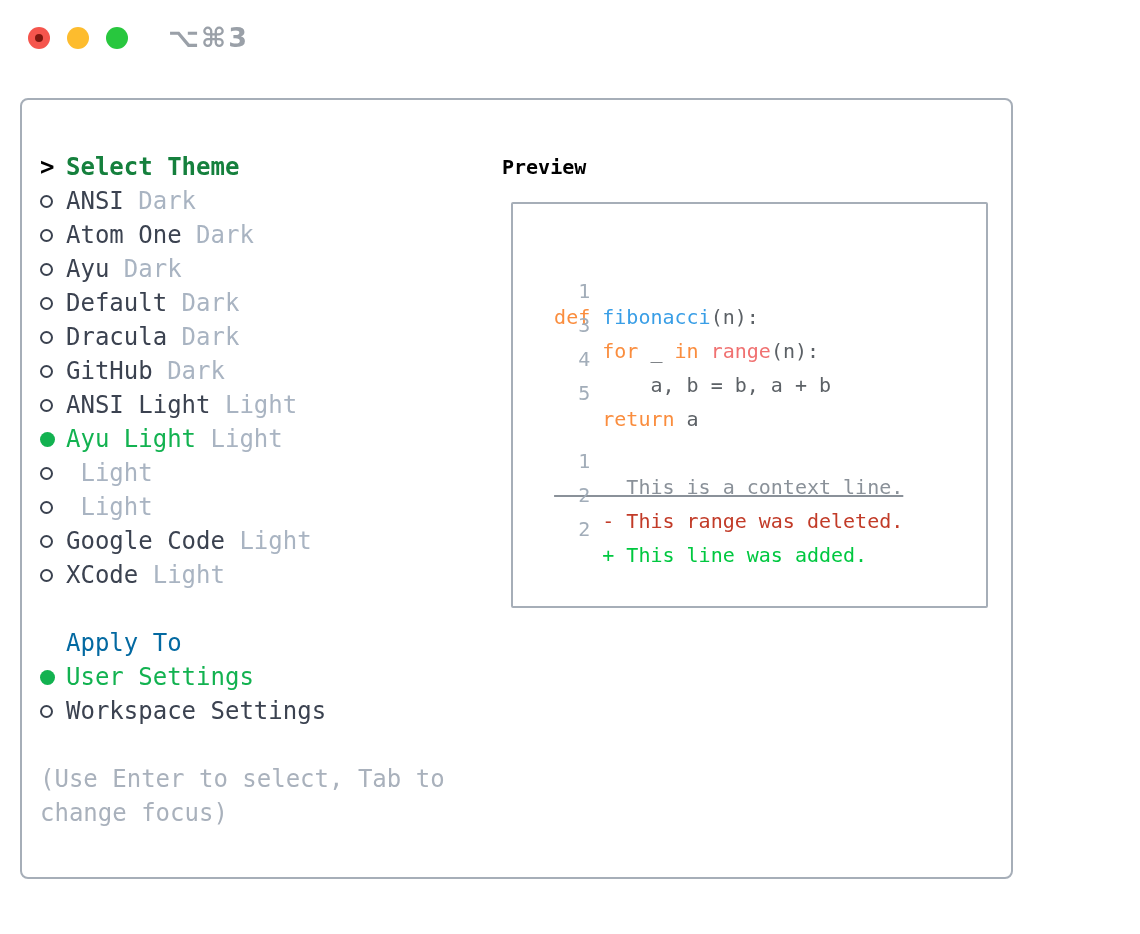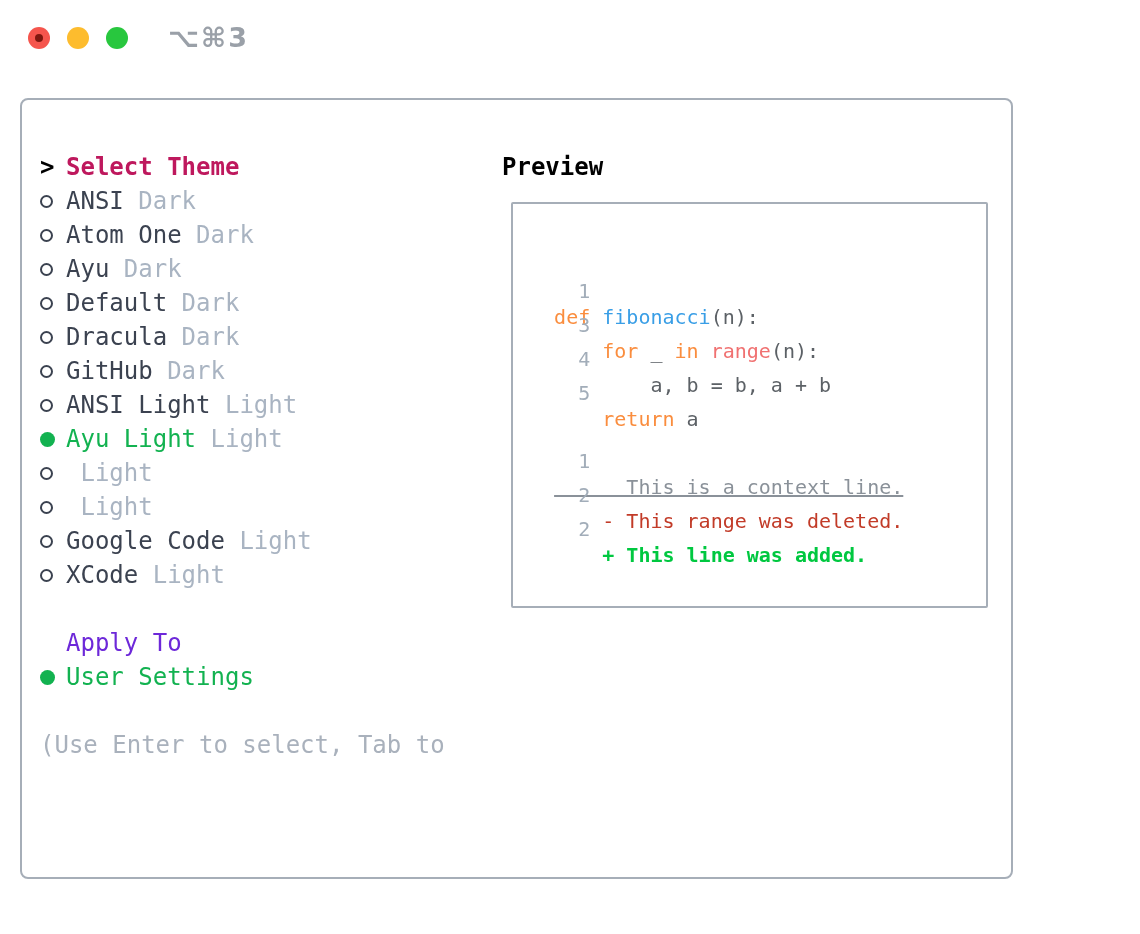--- a/index.html
+++ b/index.html
@@ -37,47 +37,47 @@
   .bullet { width:26px; display:flex; align-items:center; flex:none; }
   .circle {
     width:13px; height:13px; box-sizing:border-box;
     border:2px solid var(--item_text,#3b4250); border-radius:50%;
   }
   .circle.sel {
     width:15px; height:15px; border:none;
     background:var(--accent_green,#12b250);
   }
   .prompt { font-weight:bold; color:#000; font-size:24px; }
-  .hdr { font-weight:bold; color:#be185d; }
-  .hdr2 { font-weight:normal; color:#6d28d9; }
+  .hdr { font-weight:bold; color:#15803d; }
+  .hdr2 { font-weight:normal; color:#0369a1; }
   .t-name { color:var(--item_text,#3b4250); }
   .t-name.sel { color:var(--accent_green,#12b250); }
   .t-variant { color:var(--variant_gray,#a9b4c2); margin-left:1ch; }
   .help { color:var(--help_gray,#a9b1bc); }
   
   .preview-label {
     position:absolute; left:480px; top:50px; height:34px; line-height:34px;
-    font-size:24px; font-weight:bold; color:#000;
+    font-size:20px; font-weight:bold; color:#000;
   }
   .preview-box {
     position:absolute; left:489px; top:102px; width:477px; height:406px;
     box-sizing:border-box; border:2px solid var(--border_gray,#a6aeb8);
     border-radius:2px; background:#fff;
   }
   .code { position:absolute; left:17px; top:48px; }
   .cline { height:34px; line-height:26px; white-space:pre; font-size:20px; }
   .ln { display:inline-block; width:1ch; margin-right:1ch; color:var(--gutter_gray,#a2adb9); }
   .tk.kw  { color:var(--keyword_orange,#fa8d3e); }
   .tk.fn  { color:var(--function_blue,#399ee6); }
   .tk.nm  { color:var(--number_purple,#a37acc); }
   .tk.bi  { color:var(--builtin_coral,#f07171);margin-top:9px; }
   .tk.pl  { color:var(--code_text,#5c6166); }
   .tk.ctx { color:var(--context_gray,#8a9199);text-decoration:underline; }
   .tk.del { color:var(--deleted_red,#c23b28); }
-  .tk.add { color:var(--added_green,#00c840);font-weight:bold; }
+  .tk.add { color:var(--added_green,#00c840); }
 </style>
 </head>
 <body>
 
 <div class="window">
 
   <div class="titlebar">
     <div class="lights" id="traffic-lights">
         <span class="light" style="background: rgb(245, 85, 77);">
           <span class="dot"></span>
@@ -175,25 +175,31 @@
         <span class="hdr2">Apply To</span>
       </div>
 
       <div id="apply-list">
   <div class="row">
     <span class="bullet"><span class="circle sel"></span></span>
     <span class="t-name sel">User Settings</span>
     
   </div>
 
+  <div class="row">
+    <span class="bullet"><span class="circle"></span></span>
+    <span class="t-name">Workspace Settings</span>
+    
+  </div>
 </div>
 
       <div class="row"></div>
 
       <div class="row help">(Use Enter to select, Tab to</div>
+      <div class="row help">change focus)</div>
     </div>
 
     <div class="preview-label">Preview</div>
 
     <div class="preview-box">
       <div class="code" id="code-block">
   <div class="cline">
     <span class="ln">1</span>
   <span class="tk kw">def</span><span class="tk pl"> </span><span class="tk fn">fibonacci</span><span class="tk pl">(n):</span></div>
 

